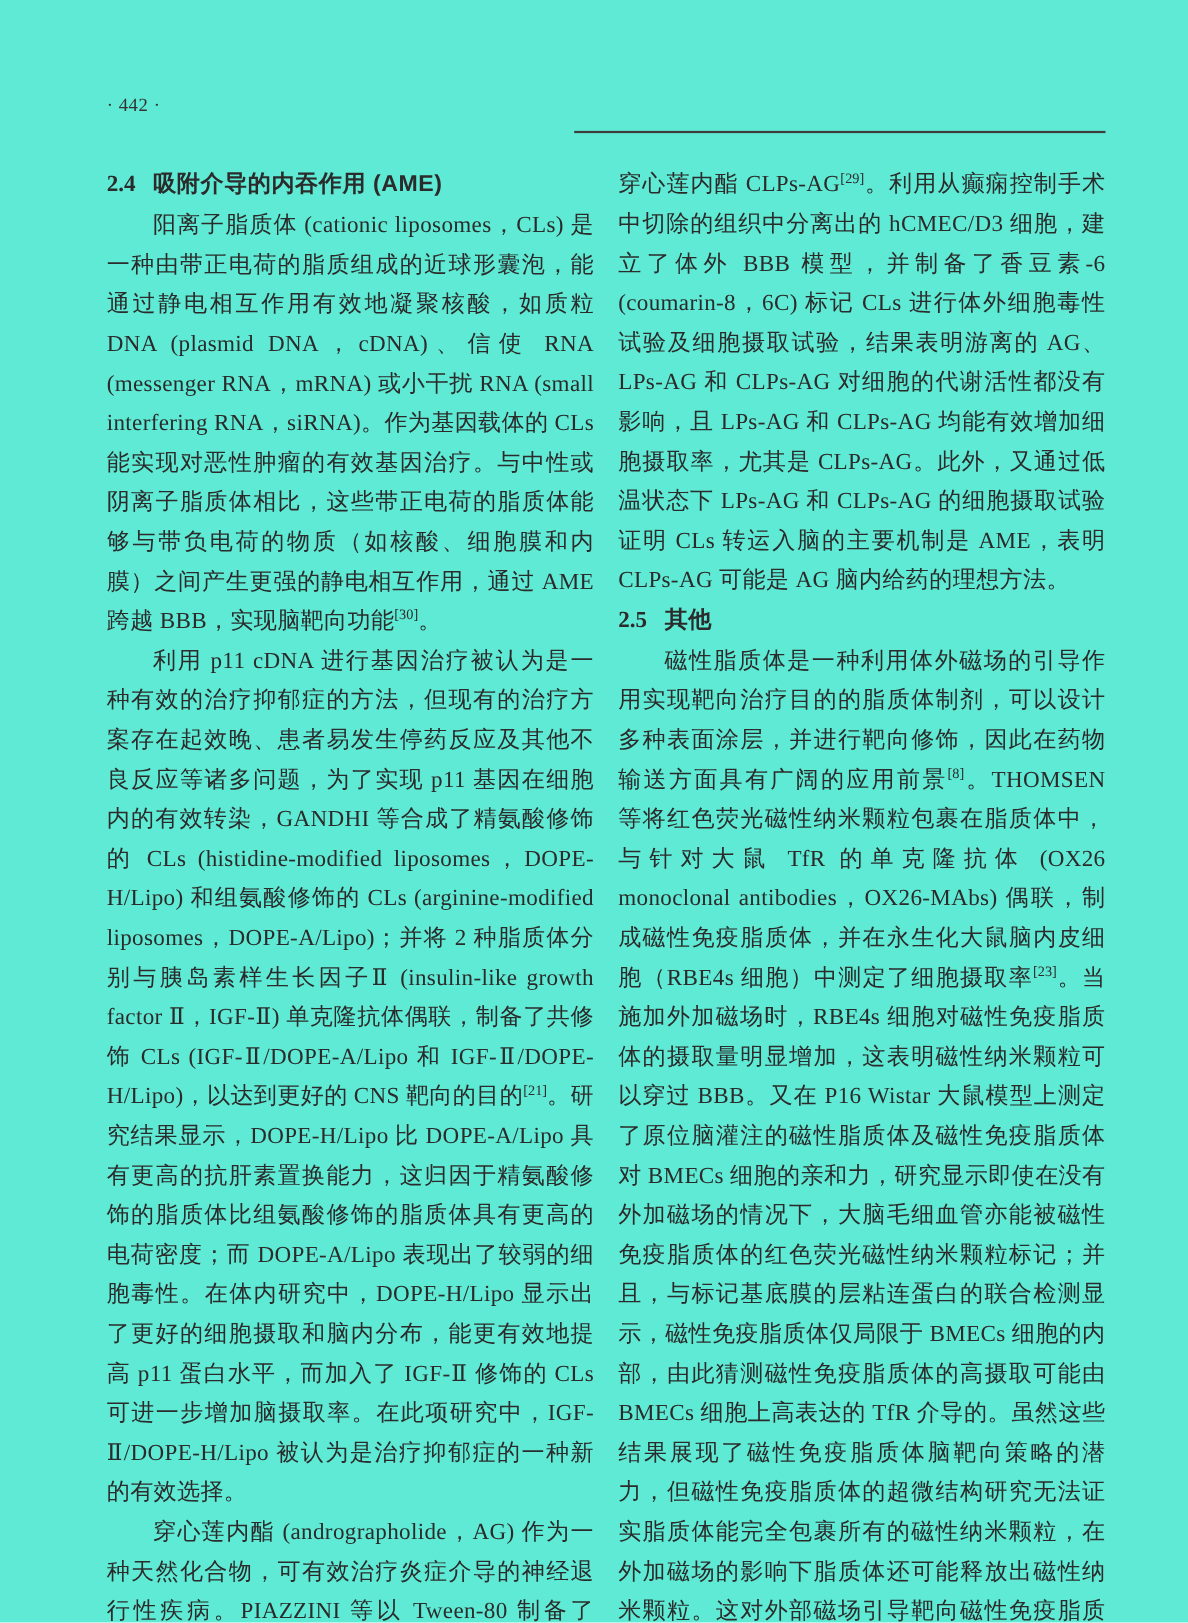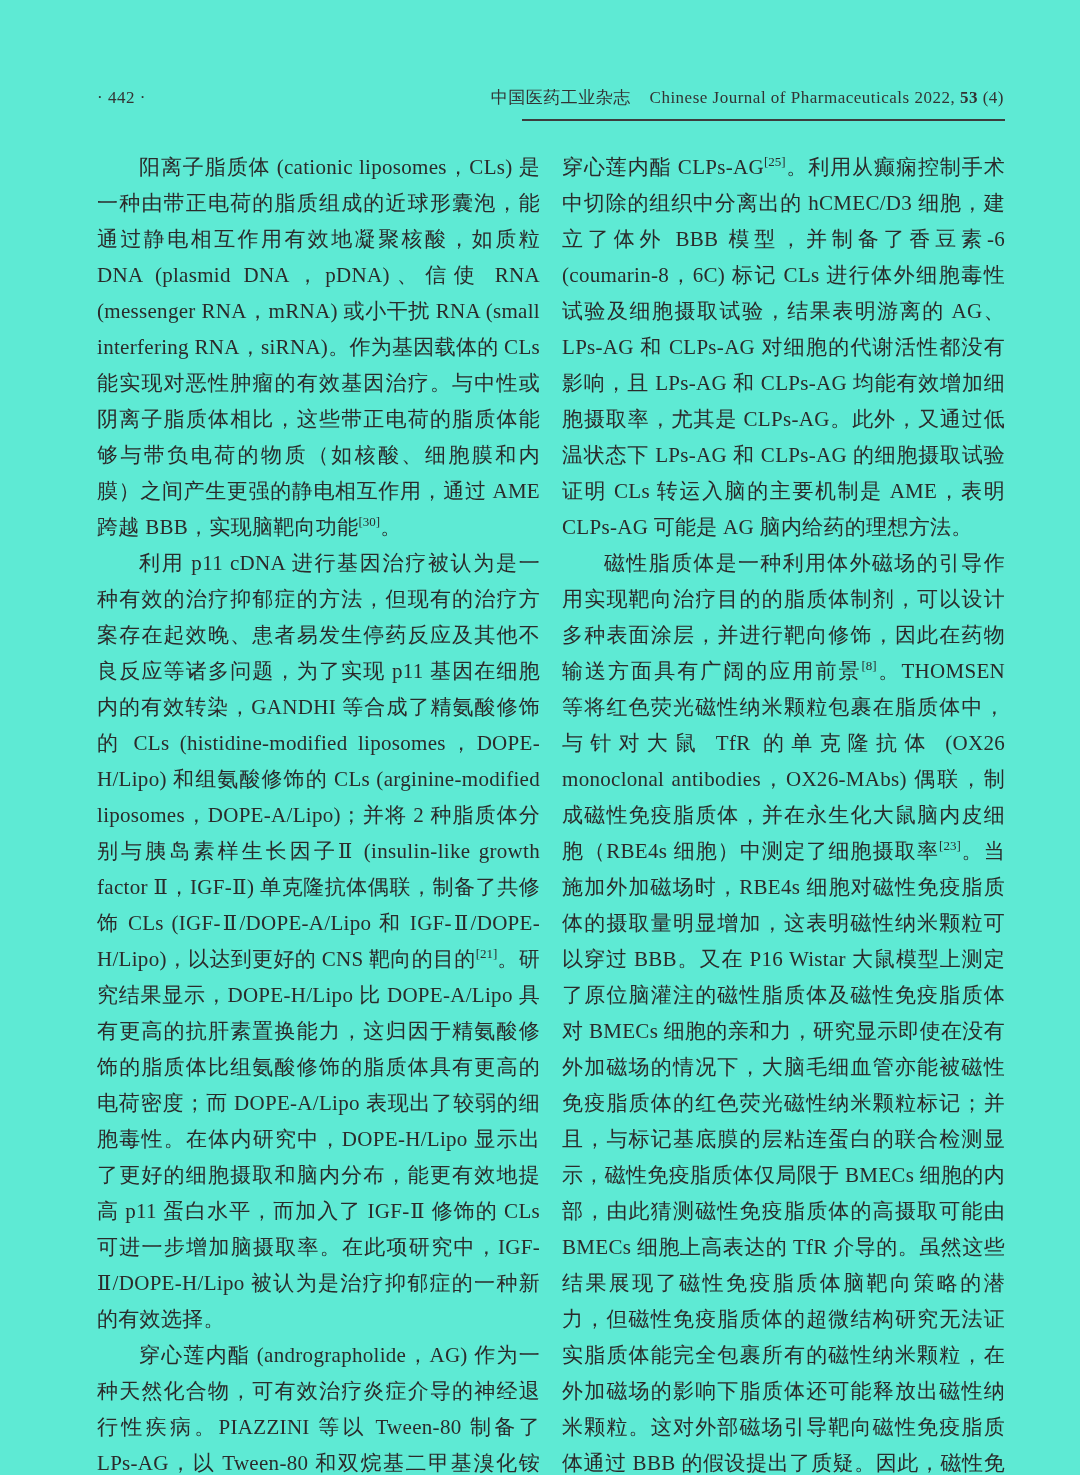--- a/index.html
+++ b/index.html
@@ -87,36 +87,31 @@
     letter-spacing: 0;
   }
 </style>
 </head>
 <body>
 
 <div class="page">
 
   <div class="running-head">
     <span class="page-num">· 442 ·</span>
-    <span class="journal-line">
-      <span class="cn">中国医药工业杂志</span>
-      <span class="en">Chinese Journal of  Pharmaceuticals</span>
-      <span>2022,</span>
-      <span class="vol">53</span>
-      <span>(4)</span>
-    </span>
   </div>
 
   <div class="header-rule"></div>
 
   <main class="columns">
     <section class="col">
-        <p class="para"><span>阳离子脂质体 (cationic liposomes，CLs) 是一种由带正电荷的脂质组成的近球形囊泡，能通过静电相互作用有效地凝聚核酸，如质粒 DNA (plasmid DNA，pDNA)、信使 RNA (messenger RNA，mRNA) 或小干扰 RNA (small interfering RNA，siRNA)。作为基因载体的 CLs 能实现对恶性肿瘤的有效基因治疗。与中性或阴离子脂质体相比，这些带正电荷的脂质体能够与带负电荷的物质（如核酸、细胞膜和内膜）之间产生更强的静电相互作用，通过 AME 跨越 BBB，实现脑靶向功能</span><sup class="ref">[30]</sup><span>。</span></p>
+        <h2 class="sec"><span class="sec-num">2.4</span><span class="sec-title">吸附介导的内吞作用 (AME)</span></h2>
+        <p class="para"><span>阳离子脂质体 (cationic liposomes，CLs) 是一种由带正电荷的脂质组成的近球形囊泡，能通过静电相互作用有效地凝聚核酸，如质粒 DNA (plasmid DNA，cDNA)、信使 RNA (messenger RNA，mRNA) 或小干扰 RNA (small interfering RNA，siRNA)。作为基因载体的 CLs 能实现对恶性肿瘤的有效基因治疗。与中性或阴离子脂质体相比，这些带正电荷的脂质体能够与带负电荷的物质（如核酸、细胞膜和内膜）之间产生更强的静电相互作用，通过 AME 跨越 BBB，实现脑靶向功能</span><sup class="ref">[30]</sup><span>。</span></p>
         <p class="para"><span>利用 p11 cDNA 进行基因治疗被认为是一种有效的治疗抑郁症的方法，但现有的治疗方案存在起效晚、患者易发生停药反应及其他不良反应等诸多问题，为了实现 p11 基因在细胞内的有效转染，GANDHI 等合成了精氨酸修饰的 CLs (histidine-modified liposomes，DOPE-H/Lipo) 和组氨酸修饰的 CLs (arginine-modified liposomes，DOPE-A/Lipo)；并将 2 种脂质体分别与胰岛素样生长因子Ⅱ (insulin-like growth factor Ⅱ，IGF-Ⅱ) 单克隆抗体偶联，制备了共修饰 CLs (IGF-Ⅱ/DOPE-A/Lipo 和 IGF-Ⅱ/DOPE-H/Lipo)，以达到更好的 CNS 靶向的目的</span><sup class="ref">[21]</sup><span>。研究结果显示，DOPE-H/Lipo 比 DOPE-A/Lipo 具有更高的抗肝素置换能力，这归因于精氨酸修饰的脂质体比组氨酸修饰的脂质体具有更高的电荷密度；而 DOPE-A/Lipo 表现出了较弱的细胞毒性。在体内研究中，DOPE-H/Lipo 显示出了更好的细胞摄取和脑内分布，能更有效地提高 p11 蛋白水平，而加入了 IGF-Ⅱ 修饰的 CLs 可进一步增加脑摄取率。在此项研究中，IGF-Ⅱ/DOPE-H/Lipo 被认为是治疗抑郁症的一种新的有效选择。</span></p>
         <p class="para"><span>穿心莲内酯 (andrographolide，AG) 作为一种天然化合物，可有效治疗炎症介导的神经退行性疾病。PIAZZINI 等以 Tween-80 制备了 LPs-AG，以 Tween-80 和双烷基二甲基溴化铵 (didecyldimethylammonium bromide，DDAB) 共修</span></p>
       </section>
     <section class="col">
-        <p class="para cont"><span>穿心莲内酯 CLPs-AG</span><sup class="ref">[25]</sup><span>。利用从癫痫控制手术中切除的组织中分离出的 hCMEC/D3 细胞，建立了体外 BBB 模型，并制备了香豆素-6 (coumarin-8，6C) 标记 CLs 进行体外细胞毒性试验及细胞摄取试验，结果表明游离的 AG、LPs-AG 和 CLPs-AG 对细胞的代谢活性都没有影响，且 LPs-AG 和 CLPs-AG 均能有效增加细胞摄取率，尤其是 CLPs-AG。此外，又通过低温状态下 LPs-AG 和 CLPs-AG 的细胞摄取试验证明 CLs 转运入脑的主要机制是 AME，表明 CLPs-AG 可能是 AG 脑内给药的理想方法。</span></p>
+        <p class="para cont"><span>穿心莲内酯 CLPs-AG</span><sup class="ref">[29]</sup><span>。利用从癫痫控制手术中切除的组织中分离出的 hCMEC/D3 细胞，建立了体外 BBB 模型，并制备了香豆素-6 (coumarin-8，6C) 标记 CLs 进行体外细胞毒性试验及细胞摄取试验，结果表明游离的 AG、LPs-AG 和 CLPs-AG 对细胞的代谢活性都没有影响，且 LPs-AG 和 CLPs-AG 均能有效增加细胞摄取率，尤其是 CLPs-AG。此外，又通过低温状态下 LPs-AG 和 CLPs-AG 的细胞摄取试验证明 CLs 转运入脑的主要机制是 AME，表明 CLPs-AG 可能是 AG 脑内给药的理想方法。</span></p>
+        <h2 class="sec"><span class="sec-num">2.5</span><span class="sec-title">其他</span></h2>
         <p class="para"><span>磁性脂质体是一种利用体外磁场的引导作用实现靶向治疗目的的脂质体制剂，可以设计多种表面涂层，并进行靶向修饰，因此在药物输送方面具有广阔的应用前景</span><sup class="ref">[8]</sup><span>。THOMSEN 等将红色荧光磁性纳米颗粒包裹在脂质体中，与针对大鼠 TfR 的单克隆抗体 (OX26 monoclonal antibodies，OX26-MAbs) 偶联，制成磁性免疫脂质体，并在永生化大鼠脑内皮细胞（RBE4s 细胞）中测定了细胞摄取率</span><sup class="ref">[23]</sup><span>。当施加外加磁场时，RBE4s 细胞对磁性免疫脂质体的摄取量明显增加，这表明磁性纳米颗粒可以穿过 BBB。又在 P16 Wistar 大鼠模型上测定了原位脑灌注的磁性脂质体及磁性免疫脂质体对 BMECs 细胞的亲和力，研究显示即使在没有外加磁场的情况下，大脑毛细血管亦能被磁性免疫脂质体的红色荧光磁性纳米颗粒标记；并且，与标记基底膜的层粘连蛋白的联合检测显示，磁性免疫脂质体仅局限于 BMECs 细胞的内部，由此猜测磁性免疫脂质体的高摄取可能由 BMECs 细胞上高表达的 TfR 介导的。虽然这些结果展现了磁性免疫脂质体脑靶向策略的潜力，但磁性免疫脂质体的超微结构研究无法证实脂质体能完全包裹所有的磁性纳米颗粒，在外加磁场的影响下脂质体还可能释放出磁性纳米颗粒。这对外部磁场引导靶向磁性免疫脂质体通过 BBB 的假设提出了质疑。因此，磁性免疫脂质体的设计和放大外部磁场的策略还需要进一步改进，以期达到更好的脑靶向效果。</span></p>
       </section>
   </main>
 
 </div>
 
 </body></html>

